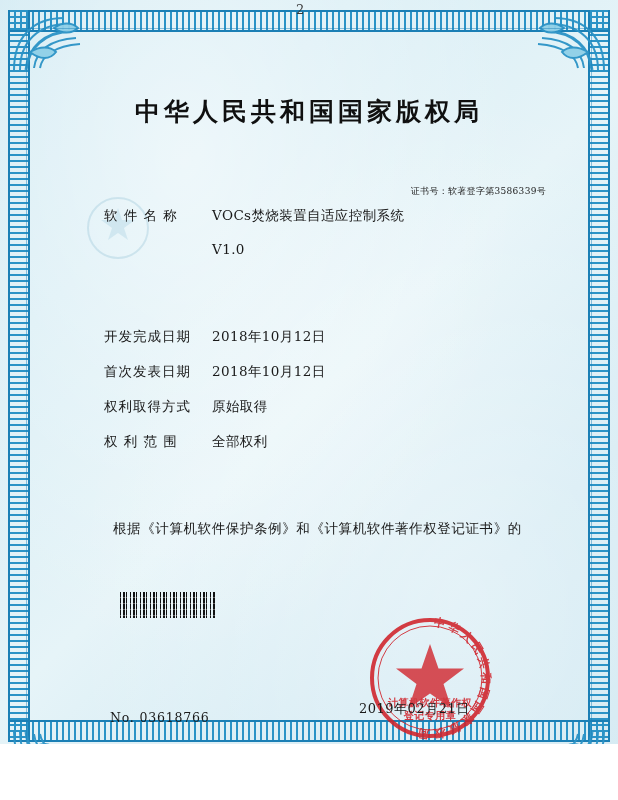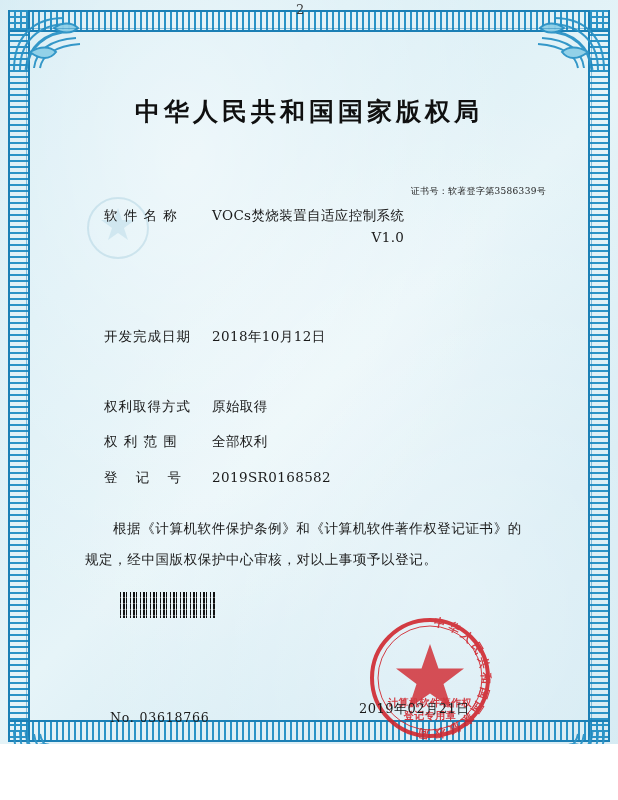--- a/index.html
+++ b/index.html
@@ -165,22 +165,21 @@
   .field-label.spread {
     letter-spacing: 7px;
   }
   .field-value {
     display: inline-block;
     vertical-align: top;
     letter-spacing: 0.4px;
   }
   .field-value .second-line {
     display: block;
-    margin-top: 4px;
-    text-align: right;
+    margin-top: 16px;
   }
 
   #row-software   { top: 207px; }
   #row-owner      { top: 268px; }
   #row-devdate    { top: 328px; }
   #row-pubdate    { top: 363px; }
   #row-acquire    { top: 398px; }
   #row-scope      { top: 433px; }
   #row-regno      { top: 469px; }
 
@@ -354,35 +353,34 @@
 
     <div class="field-row" id="row-software">
       <span class="field-label">软 件 名 称</span><span class="field-value"><span>VOCs焚烧装置自适应控制系统</span><span class="second-line">V1.0</span></span>
     </div>
 
 
     <div class="field-row" id="row-devdate">
       <span class="field-label">开发完成日期</span><span class="field-value">2018年10月12日</span>
     </div>
 
+    <div class="field-row" id="row-pubdate">
+      <span class="field-label">首次发表日期</span><span class="field-value">2018年10月12日</span>
+    </div>
 
     <div class="field-row" id="row-acquire">
       <span class="field-label">权利取得方式</span><span class="field-value">原始取得</span>
     </div>
 
     <div class="field-row" id="row-scope">
       <span class="field-label">权 利 范 围</span><span class="field-value">全部权利</span>
     </div>
 
-    <div class="field-row" id="row-regno">
-      <span class="field-label spread">登 记 号</span><span class="field-value">2019SR0168582</span>
-    </div>
 
     <div class="statement" id="statement-1">根据《计算机软件保护条例》和《计算机软件著作权登记证书》的</div>
-    <div class="statement" id="statement-2">规定，经中国版权保护中心审核，对以上事项予以登记。</div>
 
     <div id="barcode"></div>
     <div id="barcode-overlay"></div>
 
     <div id="seal">
       <svg width="140" height="140" viewBox="0 0 140 140">
         <defs>
           <path id="ringpath" d="M70,70 m-52,0 a52,52 0 1,1 104,0 a52,52 0 1,1 -104,0"></path>
         </defs>
         <circle cx="70" cy="70" r="58" fill="none" stroke="#d0222a" stroke-width="4"></circle>

